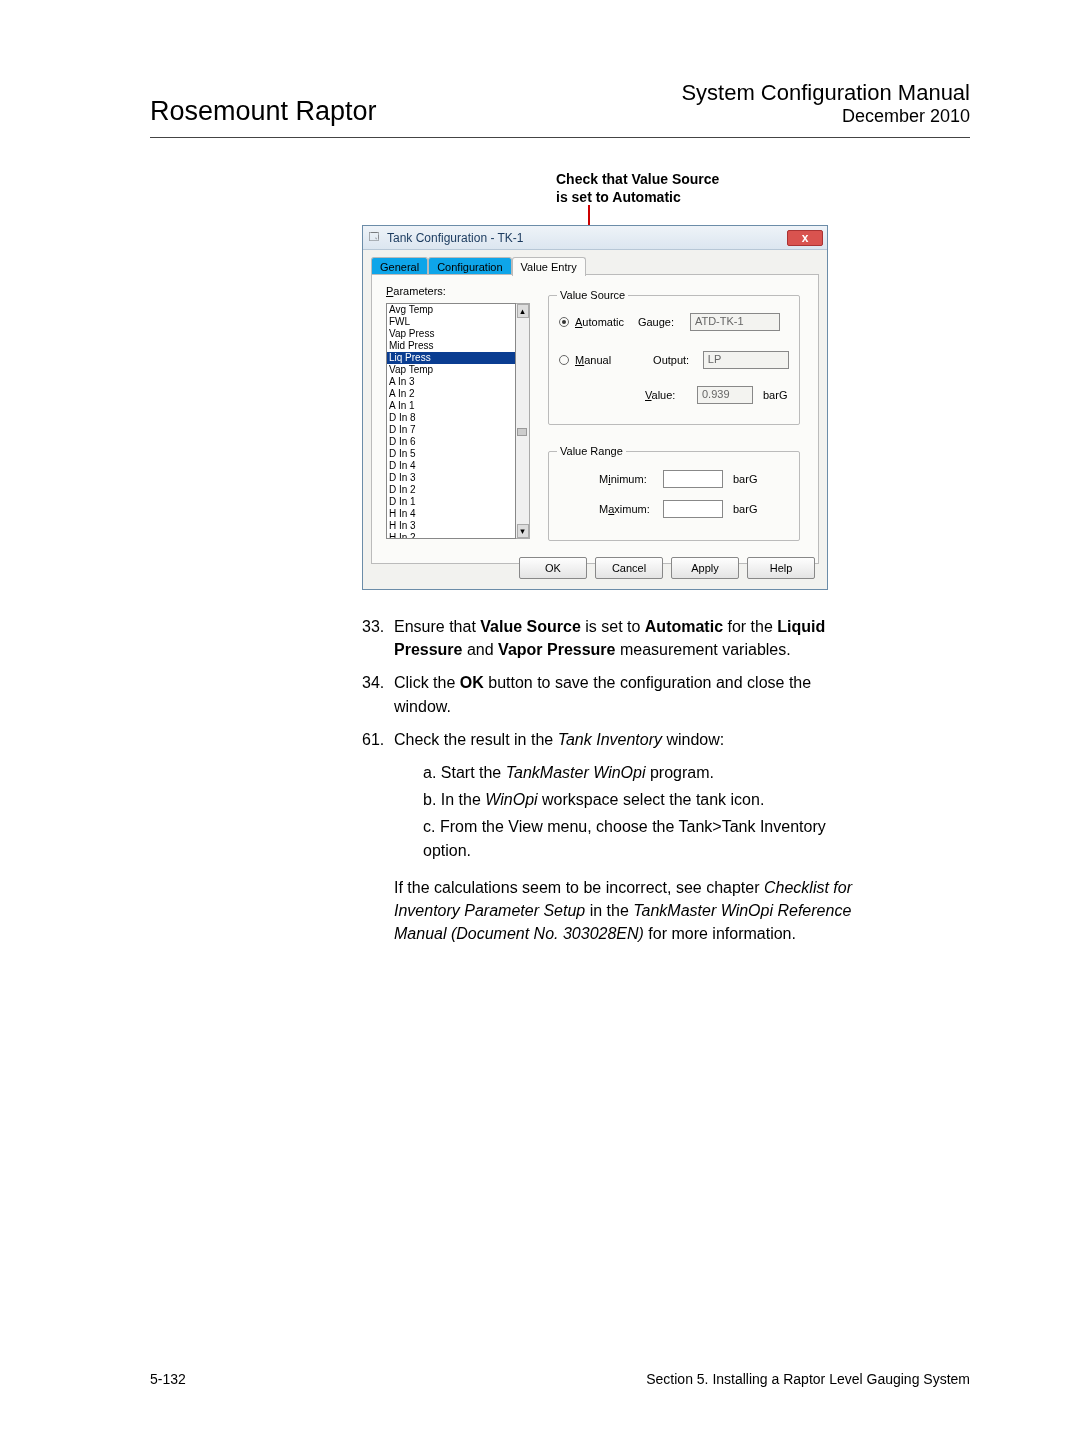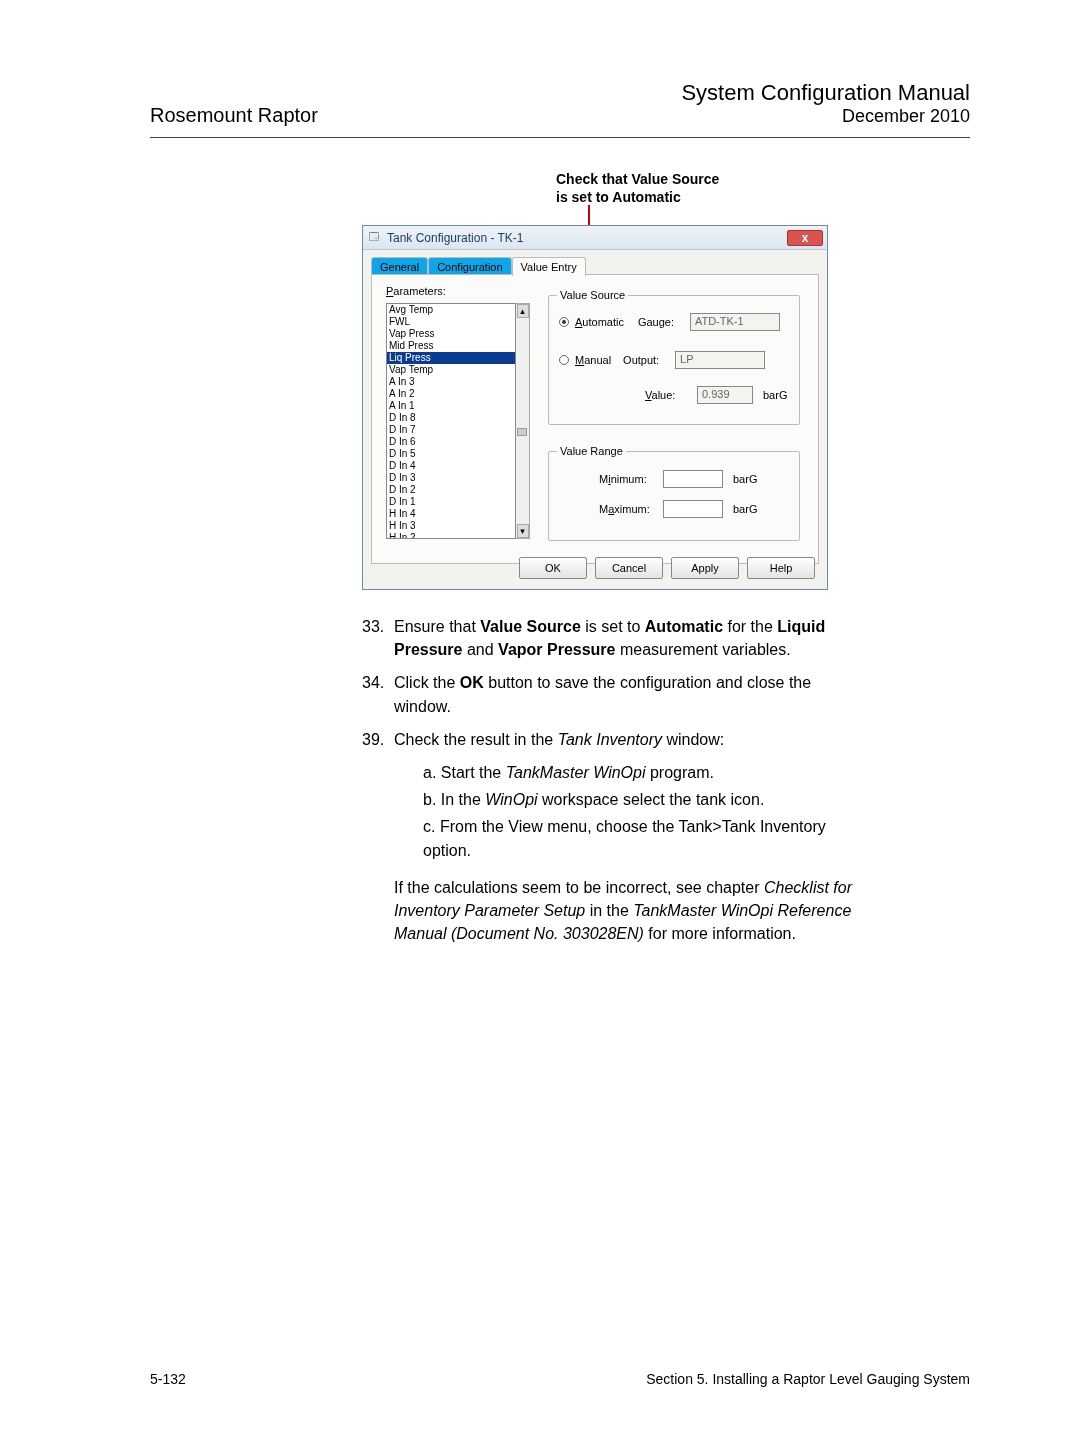--- a/index.html
+++ b/index.html
@@ -18,21 +18,21 @@
   }
   .header {
     display: flex;
     justify-content: space-between;
     align-items: flex-end;
     border-bottom: 1px solid #444;
     padding-bottom: 10px;
     margin-bottom: 40px;
   }
   .header-left {
-    font-size: 20px;
+    font-size: 27px;
   }
   .header-right {
     text-align: right;
   }
   .header-right .title {
     font-size: 22px;
     font-weight: normal;
   }
   .header-right .sub1 { font-size: 18px; }
   .header-right .sub2 { font-size: 18px; }
@@ -428,21 +428,21 @@
             </span>
             <span class="inline-label" style="margin-left:10px">Gauge:</span>
             <span class="txt ro" style="width:90px">ATD-TK-1</span>
           </div>
 
           <div class="row" style="margin-top:14px">
             <span class="radio-row">
               <span class="rad"></span>
               <span><u>M</u>anual</span>
             </span>
-            <span class="inline-label" style="margin-left:8px">Output:</span>
+            <span class="inline-label" style="margin-left:38px">Output:</span>
             <span class="txt ro" style="width:90px">LP</span>
           </div>
 
           <div class="row" style="margin-top:14px;margin-left:86px">
             <span class="inline-label"><u>V</u>alue:</span>
             <span class="txt ro" style="width:56px">0.939</span>
             <span class="unit">barG</span>
           </div>
         </div>
 
@@ -475,21 +475,21 @@
     <ol id="mainlist">
         <li>
           <span class="num">33.</span>
           <span>Ensure that <b>Value Source</b> is set to <b>Automatic</b> for the <b>Liquid Pressure</b> and <b>Vapor Pressure</b> measurement variables.</span>
         </li>
         <li>
           <span class="num">34.</span>
           <span>Click the <b>OK</b> button to save the configuration and close the window.</span>
         </li>
         <li>
-          <span class="num">39.</span>
+          <span class="num">61.</span>
           <span>Check the result in the <i>Tank Inventory</i> window:</span>
         </li>
       </ol>
     <div class="sublist" id="sublist">
         <div>a. Start the <i>TankMaster WinOpi</i> program.</div>
         <div>b. In the <i>WinOpi</i> workspace select the tank icon.</div>
         <div>c. From the View menu, choose the Tank&gt;Tank Inventory option.</div>
       </div>
     <div class="after-para" id="after">If the calculations seem to be incorrect, see chapter <i>Checklist for Inventory Parameter Setup</i> in the <i>TankMaster WinOpi Reference Manual (Document No. 303028EN)</i> for more information.</div>
   </div>

